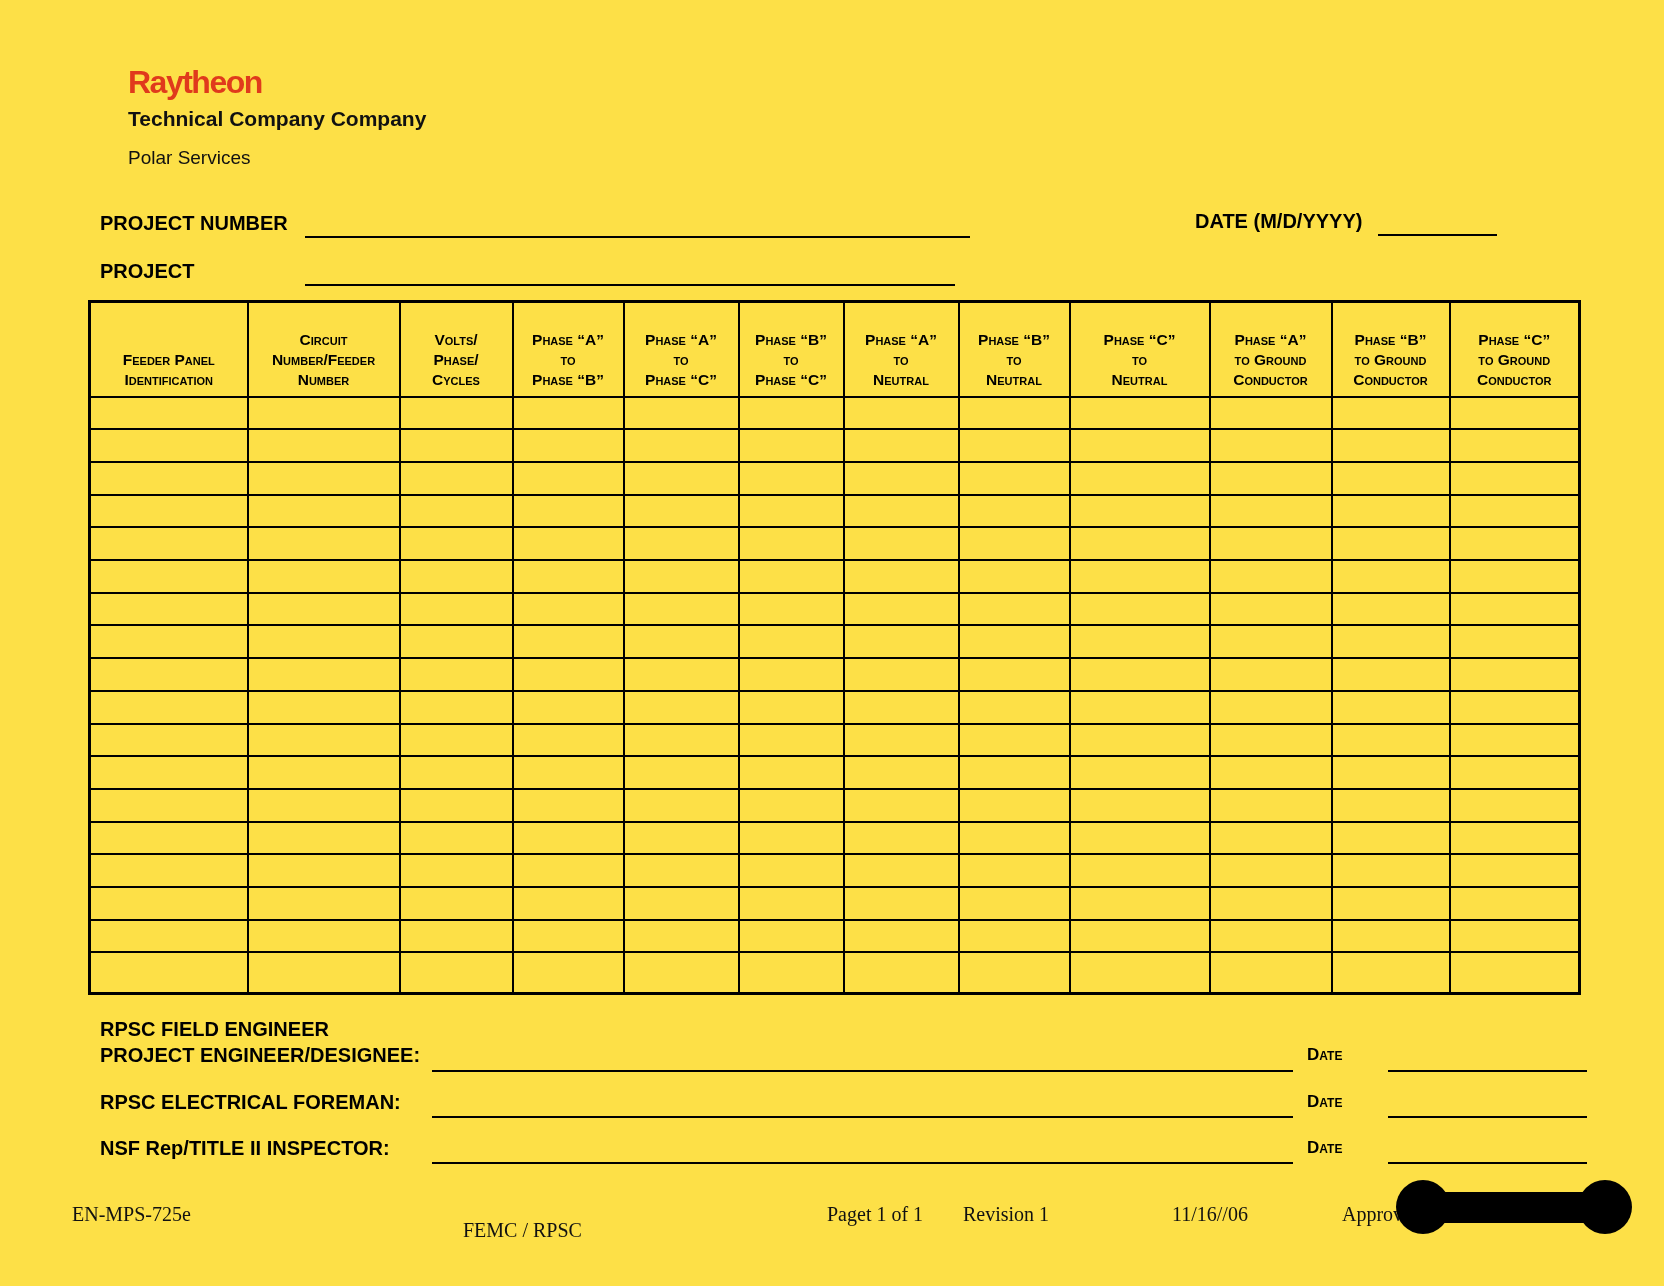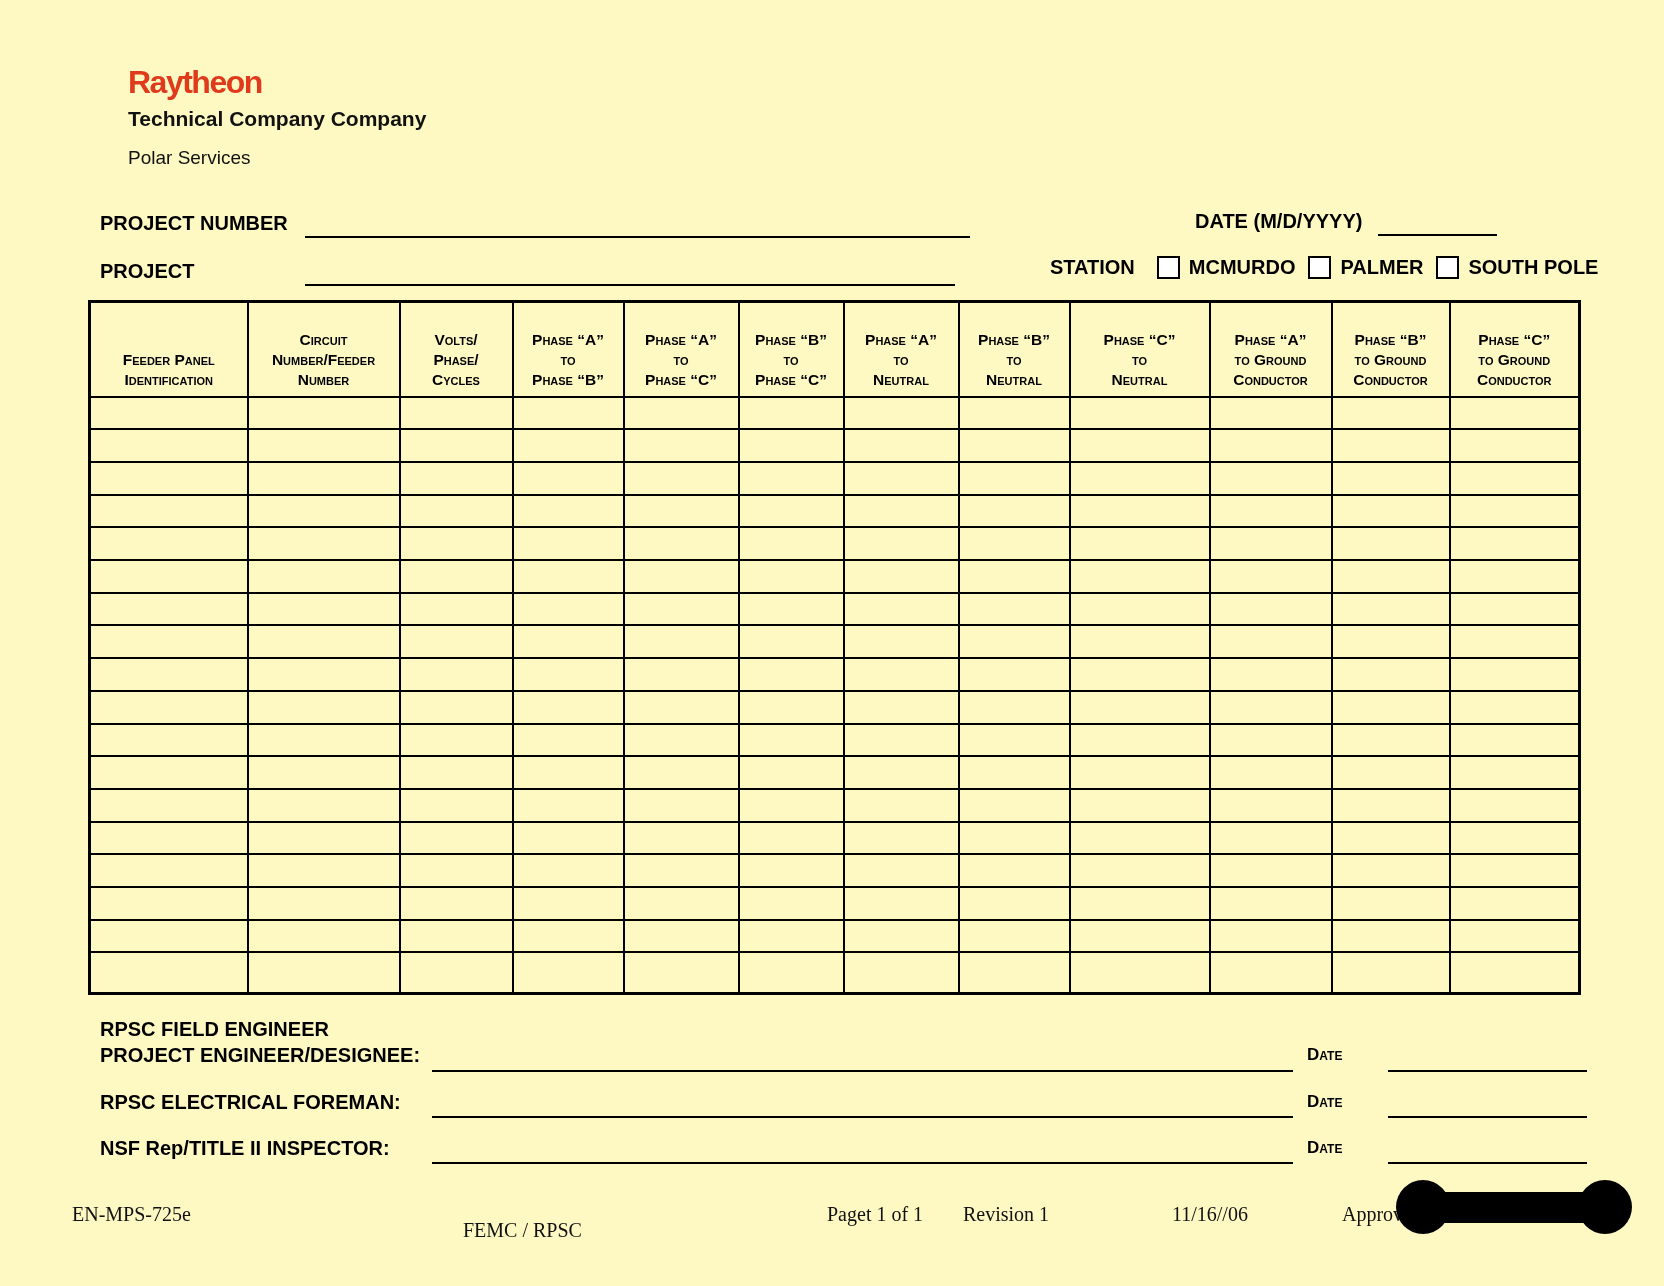--- a/index.html
+++ b/index.html
@@ -1,17 +1,17 @@
 <!DOCTYPE html>
 <html><head>
 <meta charset="utf-8">
 <style>
   html,body{margin:0;padding:0;background:#e8e8e8;}
   .page{
-    position:relative;width:1664px;height:1286px;background:#fef9c3;
+    position:relative;width:1664px;height:1286px;background:#fde047;
     font-family:"Liberation Sans",sans-serif;color:#000;overflow:hidden;
   }
   .abs{position:absolute;}
 
   
   .brand{font-size:32px;font-weight:bold;letter-spacing:-1.5px;color:#E03A1C;}
   .company{font-size:21px;font-weight:bold;color:#111;}
   .division{font-size:19px;color:#111;}
   .doc-title{font-size:31px;font-weight:bold;letter-spacing:.5px;text-align:center;width:420px;}
 
@@ -67,35 +67,20 @@
 
 
   <span class="abs form-label" style="left:100px;top:212px;">PROJECT NUMBER</span>
   <div class="abs fill-line" style="left:305px;top:236px;width:665px;"></div>
   <span class="abs form-label" style="left:1195px;top:210px;">DATE (M/D/YYYY)</span>
   <div class="abs fill-line" style="left:1378px;top:234px;width:119px;"></div>
 
   <span class="abs form-label" style="left:100px;top:260px;">PROJECT</span>
   <div class="abs fill-line" style="left:305px;top:284px;width:650px;"></div>
 
-  <div class="abs station-row" style="left:1050px;top:256px;">
-    <span class="form-label">STATION</span>
-    <span class="station-group">
-      <span class="checkbox"></span>
-      <span class="station-name">MCMURDO</span>
-    </span>
-    <span class="station-group">
-      <span class="checkbox"></span>
-      <span class="station-name">PALMER</span>
-    </span>
-    <span class="station-group">
-      <span class="checkbox"></span>
-      <span class="station-name">SOUTH POLE</span>
-    </span>
-  </div>
 
 
   <table class="megger abs" style="left:88px;top:300px;" id="megger-table">
     <colgroup>
       <col style="width:158px">
         <col style="width:152px">
         <col style="width:113px">
       <col style="width:111px">
         <col style="width:115px">
         <col style="width:105px">

